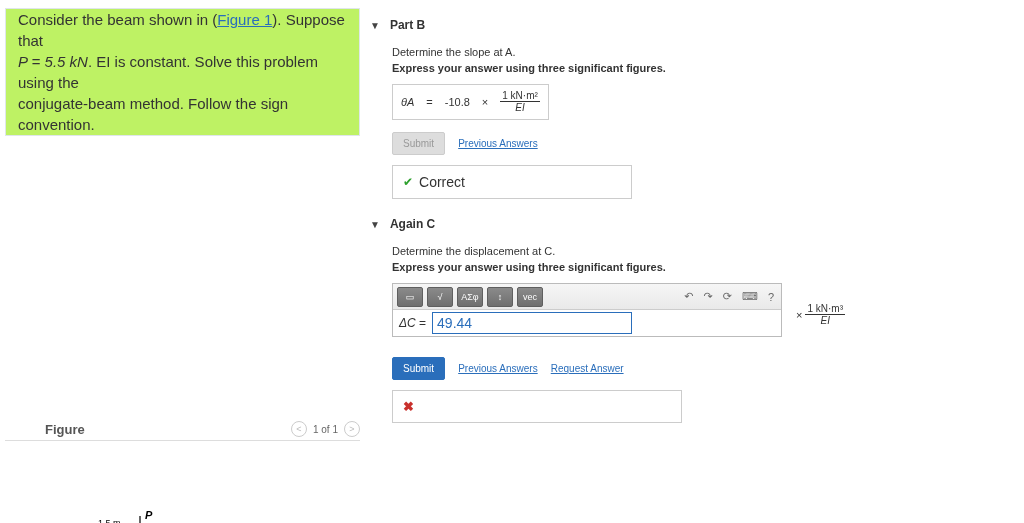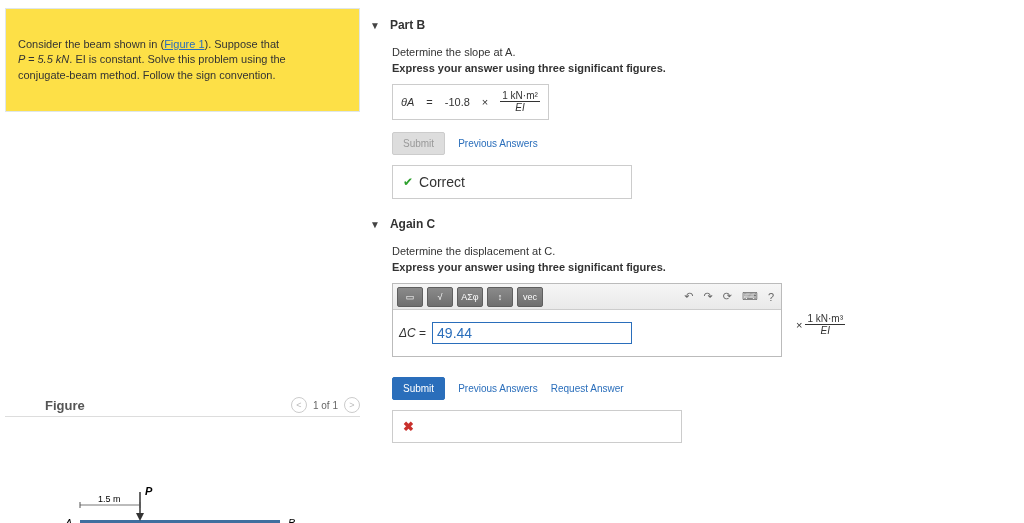--- a/index.html
+++ b/index.html
@@ -1,21 +1,21 @@
 <!DOCTYPE html>
 <html><head>
 <meta charset="utf-8">
 <style>
 * { box-sizing: border-box; margin: 0; padding: 0; }
 body { font-family: Arial, Helvetica, sans-serif; font-size: 11px; color: #333; background: #fff; width: 1024px; height: 523px; position: relative; }
 
 .left-col { position: absolute; left: 5px; top: 0; width: 355px; }
 .right-col { position: absolute; left: 370px; top: 0; width: 650px; }
 
-.problem-box { background: #fde047; border: 1px solid #dfe6ea; padding: 28px 12px; margin-top: 8px; font-size: 11px; line-height: 1.4; }
+.problem-box { background: #bef264; border: 1px solid #dfe6ea; padding: 0 12px; margin-top: 8px; font-size: 15px; line-height: 1.4; }
 .problem-box .link { color: #2a6ebb; text-decoration: underline; }
 
 .figure-section { margin-top: 285px; }
 .figure-header { display: flex; align-items: center; justify-content: space-between; border-bottom: 1px solid #ddd; padding-bottom: 3px; padding-left: 40px; }
 .figure-title { font-size: 13px; font-weight: bold; color: #555; }
 .figure-nav { display: flex; align-items: center; gap: 6px; font-size: 10px; color: #666; }
 .nav-arrow { width: 16px; height: 16px; border: 1px solid #ccc; border-radius: 8px; display: flex; align-items: center; justify-content: center; color: #bbb; cursor: pointer; font-size: 9px; }
 
 .figure-img { margin-top: 60px; position: relative; height: 90px; }
 .beam-svg { position: absolute; left: 55px; top: 0; }
@@ -29,32 +29,32 @@
 .bold-instruction { font-weight: bold; margin-bottom: 10px; }
 
 .answer-box-b { border: 1px solid #ccc; padding: 6px 8px; display: inline-flex; align-items: center; gap: 12px; margin-bottom: 8px; font-size: 11px; }
 .fraction { display: inline-flex; flex-direction: column; align-items: center; font-size: 10px; line-height: 1; }
 .fraction .num { border-bottom: 1px solid #333; padding: 0 2px; text-align: center; }
 .fraction .den { padding-top: 1px; }
 
 .submit-row { margin-top: 4px; }
 .btn-submit { background: #ddd; border: 1px solid #ccc; color: #999; padding: 5px 10px; font-size: 10px; border-radius: 2px; }
 .btn-submit.active { background: #2a6ebb; color: #fff; border-color: #2a6ebb; cursor: pointer; }
-.prev-link { color: #2a6ebb; margin-left: 10px; font-size: 10px; cursor: pointer; }
+.prev-link { color: #2a6ebb; text-decoration: underline; margin-left: 10px; font-size: 10px; cursor: pointer; }
 
 .feedback-correct { border: 1px solid #ccc; padding: 8px 10px; margin-top: 10px; display: inline-flex; align-items: center; gap: 6px; min-width: 240px; }
 .check { color: #2ca02c; font-size: 12px; }
 .fb-text { font-weight: normal; font-size: 14px; }
 
 .answer-widget { border: 1px solid #bbb; width: 390px; margin-bottom: 10px; }
 .toolbar { display: flex; align-items: center; background: linear-gradient(#f6f6f6,#e9e9e9); border-bottom: 1px solid #ccc; height: 26px; padding: 0 4px; gap: 4px; }
 .tb-btn { width: 26px; height: 20px; background: linear-gradient(#8a8a8a,#6f6f6f); border: 1px solid #5f5f5f; border-radius: 2px; display: flex; align-items:center; justify-content:center; color: #fff; font-size: 9px; cursor: pointer; }
 .tb-spacer { flex: 1; }
 .tb-icon { color: #666; font-size: 11px; cursor: pointer; padding: 0 3px; }
-.answer-input-row { display: flex; align-items: center; padding: 12px 6px; }
+.answer-input-row { display: flex; align-items: center; padding: 2px 6px; }
 .var-eq { font-size: 12px; margin-right: 6px; }
 .answer-field { border: 1px solid #2a6ebb; padding: 3px 4px; font-size: 14px; color: #2a6ebb; width: 200px; height: 22px; }
 .unit-suffix { display: inline-flex; align-items: center; gap: 3px; font-size: 11px; margin-left: 6px; }
 
 .feedback-wrong { border: 1px solid #ccc; padding: 8px 10px; margin-top: 10px; display: inline-flex; align-items: center; gap: 8px; min-width: 290px; }
 .xmark { color: #c9302c; font-size: 13px; font-weight: bold; }
 
 .italic { font-style: italic; }
 </style>
 </head>

